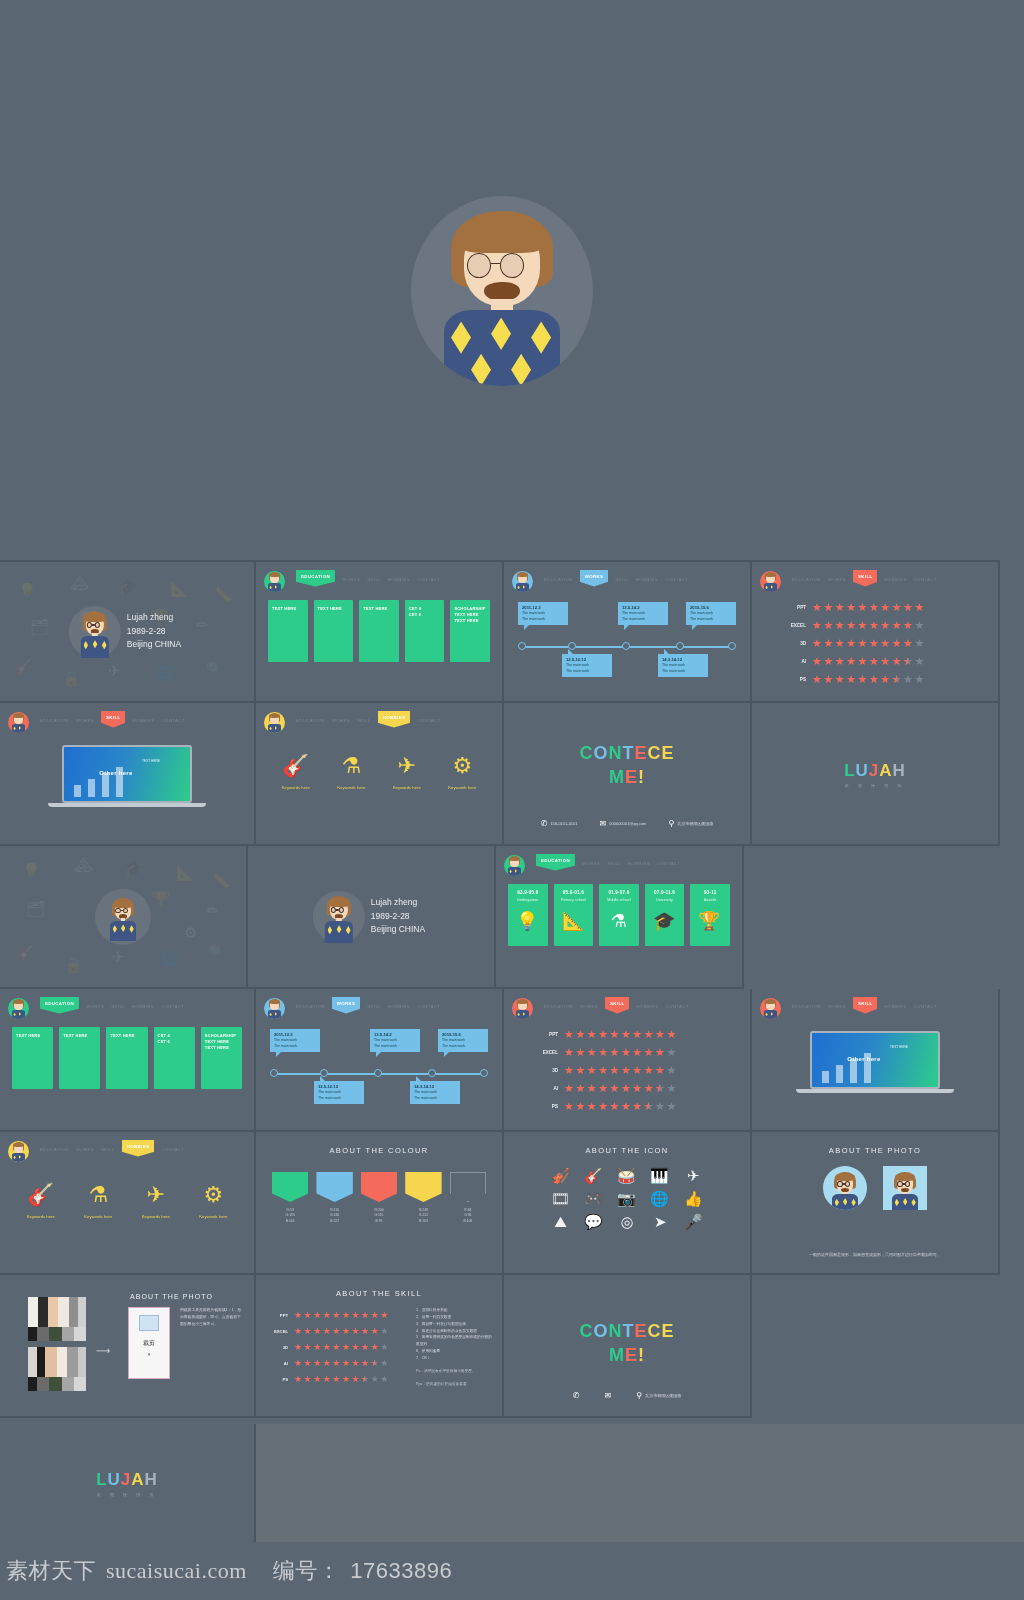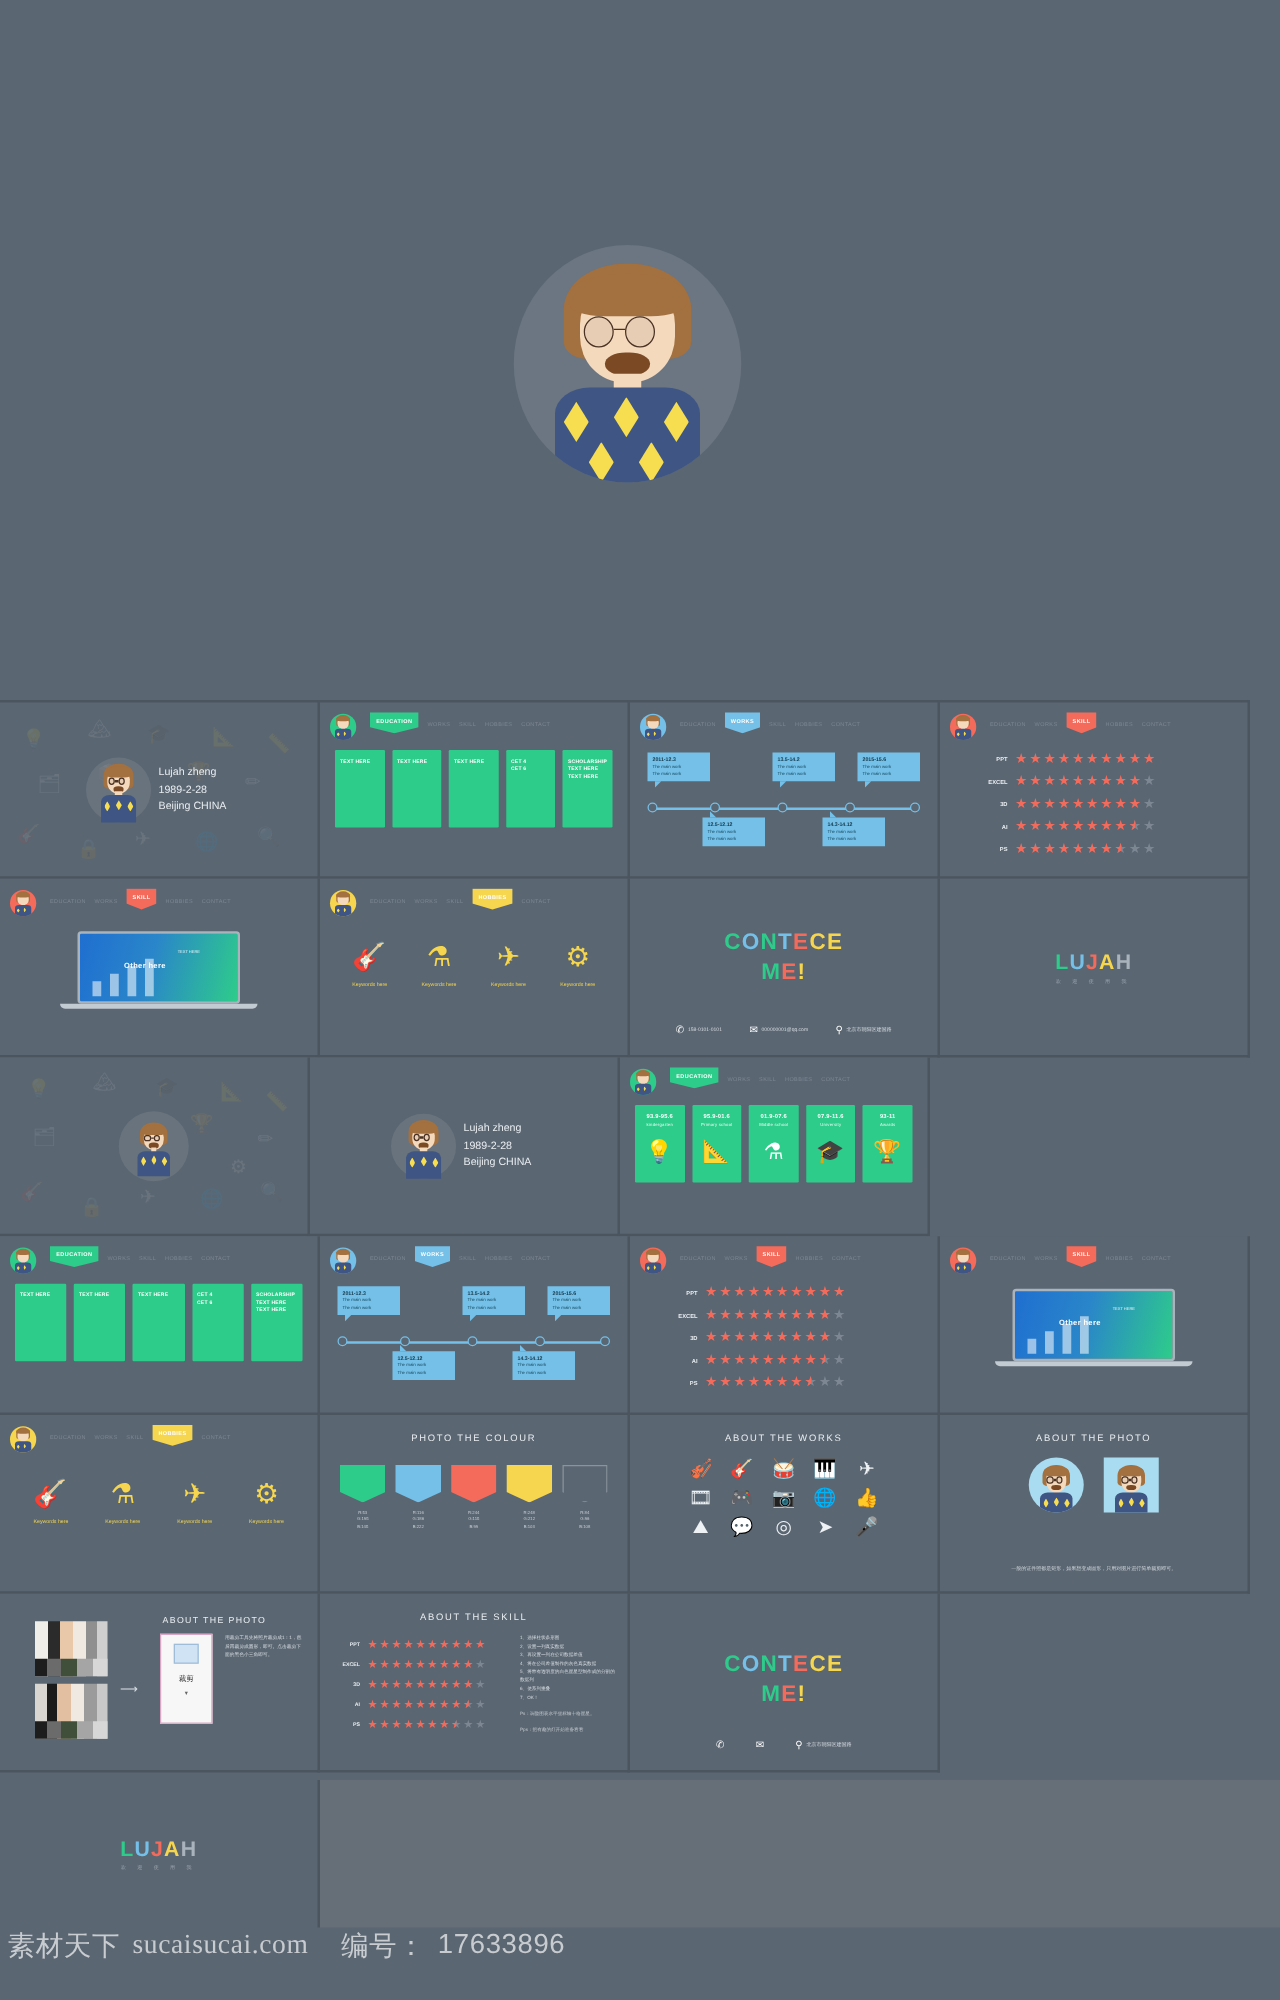--- a/index.html
+++ b/index.html
@@ -204,21 +204,21 @@
   .as-skills .slabel{ width:24px; font-size:4.2px; }
   .as-skills .stars{ font-size:9px; }
   .as-note { position:absolute; left:160px; top:32px; right:8px; font-size:3.7px; line-height:1.85; color:#d6dce2; }
   .as-note .tip { margin-top:6px; color:#c0c7ce; }
 
   
   .footlogo { position:absolute; left:0; right:0; top:50%; transform:translateY(-50%); text-align:center; }
 
   
   .wm { position:absolute; left:0; bottom:0; width:1024px; height:58px;
-        display:flex; align-items:flex-start; padding-left:6px; gap:10px;
+        display:flex; align-items:center; padding-left:6px; gap:10px;
         font-size:22px; color:#c8ccd0; letter-spacing:.5px; }
   .wm .site{ font-family:"Liberation Serif", serif; }
   .wm .num { margin-left:16px; }
   .rightpane { position:absolute; left:256px; top:1424px; width:768px; height:118px; background:#666e77; }
   .leftpane  { position:absolute; left:0; top:1424px; width:256px; height:118px; background:#5a6672; border-right:2px solid #4b5560;}
 </style>
 </head>
 <body>
 
 <div class="page">
@@ -990,21 +990,21 @@
             <div class="hlab">Keywords here</div>
           </div>
           <div>
             <div class="hicon">⚙</div>
             <div class="hlab">Keywords here</div>
           </div>
         </div>
       </div>
 
       <div class="cell c1">
-        <div class="sectitle">PHOTO THE COLOUR</div>
+        <div class="sectitle">ABOUT THE COLOUR</div>
         <div class="swatches">
           <div class="sw">
             <div class="chip" style="background:#2ecc8a;"></div>
             <div class="rgb">
                 <div>R:53</div>
                 <div>G:195</div>
                 <div>B:145</div>
               </div>
           </div>
           <div class="sw">
@@ -1036,21 +1036,21 @@
             <div class="rgb">
                 <div>R:84</div>
                 <div>G:96</div>
                 <div>B:108</div>
               </div>
           </div>
         </div>
       </div>
 
       <div class="cell c2">
-        <div class="sectitle">ABOUT THE WORKS</div>
+        <div class="sectitle">ABOUT THE ICON</div>
         <div class="icongrid">
           <span>🎻</span>
           <span>🎸</span>
           <span>🥁</span>
           <span>🎹</span>
           <span>✈</span>
           <span>🎞</span>
           <span>🎮</span>
           <span>📷</span>
           <span>🌐</span>

